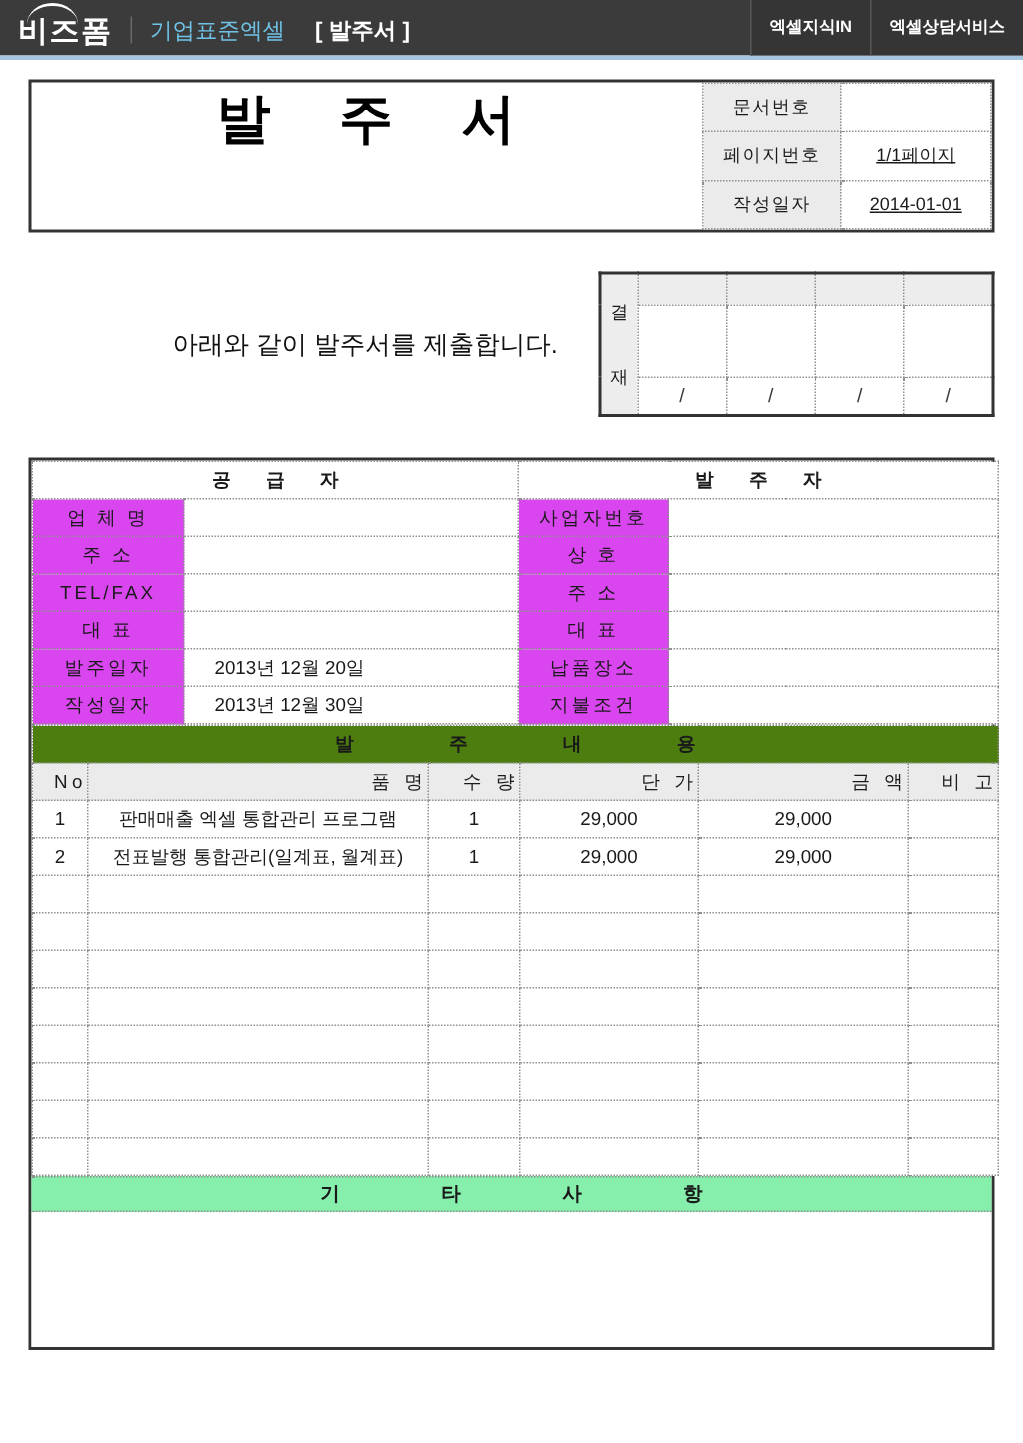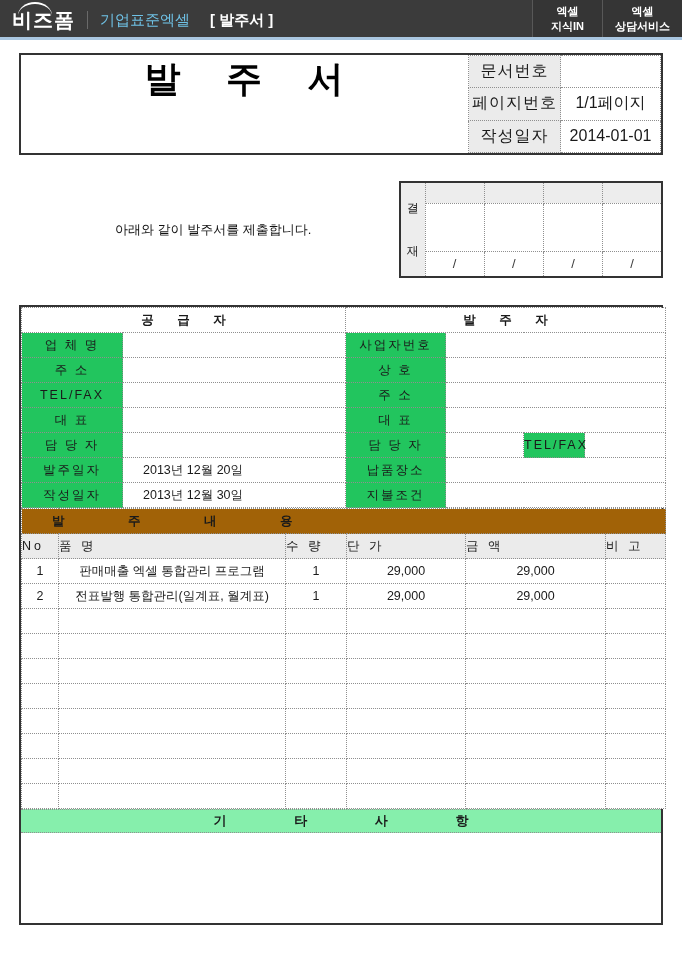--- a/index.html
+++ b/index.html
@@ -22,75 +22,75 @@
   }
   .logo-text { color:#fff; font-weight:bold; font-size:20px; letter-spacing:1px; }
   .topbar-sep { width:1px; height:18px; background:#6a6a6a; margin:0 12px; margin-top:3px; }
   .product-label { color:#6fc2e6; font-weight:normal; font-size:15px; margin-top:3px; }
   .doctype-label { color:#fff; font-weight:bold; font-size:15px; margin-left:20px; margin-top:3px; }
   .topbar-spacer { flex:1; }
   .topbar-btn {
     height:37px; padding:0 12px; min-width:70px;
     border-left:1px solid #585858; background:#353535;
     color:#fff; font-size:11px; line-height:1.3; font-weight:bold;
-    display:flex; flex-direction:column; justify-content:center; align-items:center;
+    display:flex; flex-direction:row; justify-content:center; align-items:center;
     cursor:pointer; text-align:center;
   }
   
   .content { margin:13px 19px 0 19px; width:644px; }
   
   .title-box {
     height:102px; border:2px solid #333; position:relative; background:#fff;
   }
   .main-title-area {
     position:absolute; left:0; top:0; bottom:0; right:194px;
     display:flex; align-items:flex-start; justify-content:center;font-family:Liberation Mono, monospace;
   }
   .main-title { font-size:36px; font-weight:bold; letter-spacing:12px; text-indent:12px; color:#000; }
   .info-table {
     position:absolute; right:0; top:0; height:100%; width:192px;
     border-collapse:collapse; table-layout:fixed;
   }
   .info-table td {
-    border:1px dotted #8f8f8f; font-size:16px; text-align:center; vertical-align:middle;
+    border:1px dotted #8f8f8f; font-size:12px; text-align:center; vertical-align:middle;
   }
   .info-table tr { height:24px; }
   .info-label { background:#ebebeb; width:92px; letter-spacing:1px; }
-  .info-value { background:#fff; width:100px; }
+  .info-value { background:#fff; width:100px;text-decoration:underline; }
   
   .mid-row { display:flex; height:97px; margin-top:26px; margin-bottom:27px; }
-  .intro-text { align-self:center; padding-left:96px; font-size:13px; color:#111; }
+  .intro-text { align-self:center; padding-left:96px; font-size:17px; color:#111; }
   .approval-box { margin-left:auto; width:264px; }
   .approval-table { border-collapse:collapse; table-layout:fixed; width:264px; border:2px solid #333; }
   .approval-table td { border:1px dotted #8f8f8f; vertical-align:middle; text-align:center; }
   .approval-label-cell {
     width:25px; background:#ededed; font-size:12px; font-weight:normal;
   }
   .approval-label-cell .vstack { display:flex; flex-direction:column; align-items:center; gap:26px; }
   .approval-head td { height:21px; background:#ededed; }
   .approval-body td { height:48px; background:#fff; }
   .approval-slash td { height:26px; background:#fff; font-size:13px; color:#3a3a3a; }
   
   .main-wrapper { border:2px solid #333; background:#fff; }
   table.form { border-collapse:collapse; table-layout:fixed; width:100%; }
   table.form td { border:1px dotted #8f8f8f; font-size:12.5px; vertical-align:middle; height:25px; }
-  td.lbl { background:#22c55e; text-align:center; letter-spacing:2px; }
+  td.lbl { background:#d946ef; text-align:center; letter-spacing:2px; }
   td.val { background:#fff; }
   td.val.pad { padding-left:20px; }
   td.center { text-align:center; }
   .parties-header td {
     background:#fff; font-weight:bold; font-size:13px; text-align:center;
     letter-spacing:10px; text-indent:10px; height:25px;
   }
   .section-title-row td {
-    background:#a16207; font-weight:bold; font-size:13px; 
+    background:#4d7c0f; font-weight:bold; font-size:13px; text-align:center;
     letter-spacing:30px; text-indent:30px; height:26px;
   }
   .items-header td {
-    background:#ebebeb; text-align:left; letter-spacing:3px; height:25px;
+    background:#ebebeb; text-align:right; letter-spacing:3px; height:25px;
   }
   .etc-header {
     height:24px; background:#86efac; border-top:1px dotted #8f8f8f; border-bottom:1px dotted #8f8f8f;
     display:flex; align-items:center; justify-content:center;
     font-weight:bold; font-size:13px; letter-spacing:32px; text-indent:32px;
   }
   .etc-body { height:90px; background:#fff; }
 </style>
 </head>
 <body>
@@ -207,28 +207,20 @@
         <td class="lbl">주  소</td>
         <td class="val" colspan="3"></td>
       </tr>
       <tr>
         <td class="lbl">대  표</td>
         <td class="val"></td>
         <td class="lbl">대  표</td>
         <td class="val" colspan="3"></td>
       </tr>
       <tr>
-        <td class="lbl">담 당 자</td>
-        <td class="val"></td>
-        <td class="lbl">담 당 자</td>
-        <td class="val"></td>
-        <td class="lbl">TEL/FAX</td>
-        <td class="val"></td>
-      </tr>
-      <tr>
         <td class="lbl">발주일자</td>
         <td class="val pad">2013년 12월 20일</td>
         <td class="lbl">납품장소</td>
         <td class="val" colspan="3"></td>
       </tr>
       <tr>
         <td class="lbl">작성일자</td>
         <td class="val pad">2013년 12월 30일</td>
         <td class="lbl">지불조건</td>
         <td class="val" colspan="3"></td>

